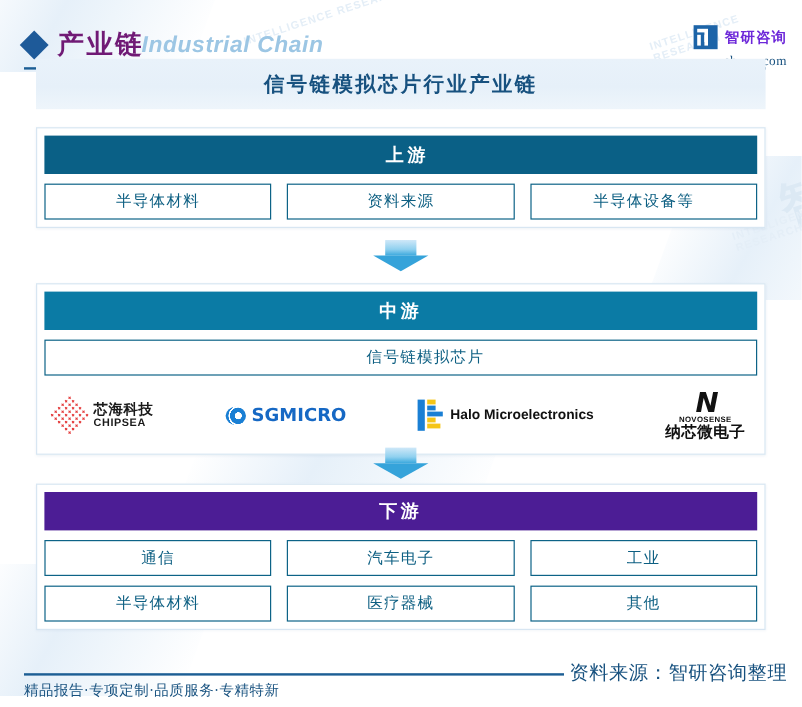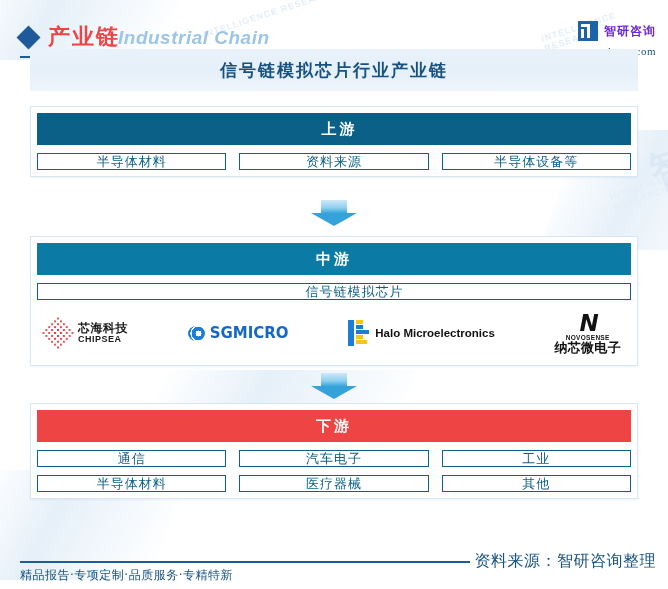--- a/index.html
+++ b/index.html
@@ -37,21 +37,21 @@
   
   .hdr { position: absolute; left: 0; top: 16px; width: 668px; height: 46px; }
   .hdr-diamond {
     position: absolute; left: 20px; top: 13px;
     width: 17px; height: 17px;
     background: #1e5a99;
     transform: rotate(45deg);
   }
   .hdr-cn {
     position: absolute; left: 48px; top: 6px;
-    font-size: 22px; color: #ef4444; font-weight: bold;
+    font-size: 22px; color: #701a75; font-weight: bold;
     letter-spacing: 2px;
     font-family: "DejaVu Sans", sans-serif;
   }
   .hdr-en {
     position: absolute; left: 118px; top: 11px;
     font-size: 19px; color: #9cc6e4; font-weight: bold;
     font-style: italic;
     letter-spacing: 0.5px;
   }
   .hdr-rule {
@@ -102,21 +102,21 @@
     box-shadow: 0 1px 2px rgba(100,140,180,0.10);
     padding: 6px;
   }
   .bar {
     height: 32px; display: flex; align-items: center; justify-content: center;
     color: #fff; font-size: 15px; font-weight: bold; letter-spacing: 3px;
     font-family: "DejaVu Sans", sans-serif;
   }
   .row { display: flex; gap: 13px; margin-top: 8px; }
   .cell {
-    flex: 1; height: 17px;
+    flex: 1; height: 30px;
     border: 1px solid #0d6387;
     display: flex; align-items: center; justify-content: center;
     font-size: 13px; color: #0d5f82; letter-spacing: 1px;
     font-family: "DejaVu Sans", sans-serif;
     background: #fff;
   }
   .cell.wide { flex: 1 1 100%; padding-left: 41px; }
 
   #panel-up   { top: 106px; }
   #panel-mid  { top: 236px; }
@@ -305,21 +305,21 @@
 
     </div>
   </div>
 
   <div class="arrow" id="arrow-2">
     <div class="stem"></div>
       <div class="head"></div>
   </div>
 
   <div class="panel" id="panel-down">
-    <div class="bar" style="background:#ef4444;">
+    <div class="bar" style="background:#4c1d95;">
       <span>下游</span>
     </div>
     <div class="row">
       <div class="cell">通信</div>
       <div class="cell">汽车电子</div>
       <div class="cell">工业</div>
     </div>
     <div class="row">
       <div class="cell">半导体材料</div>
       <div class="cell">医疗器械</div>

